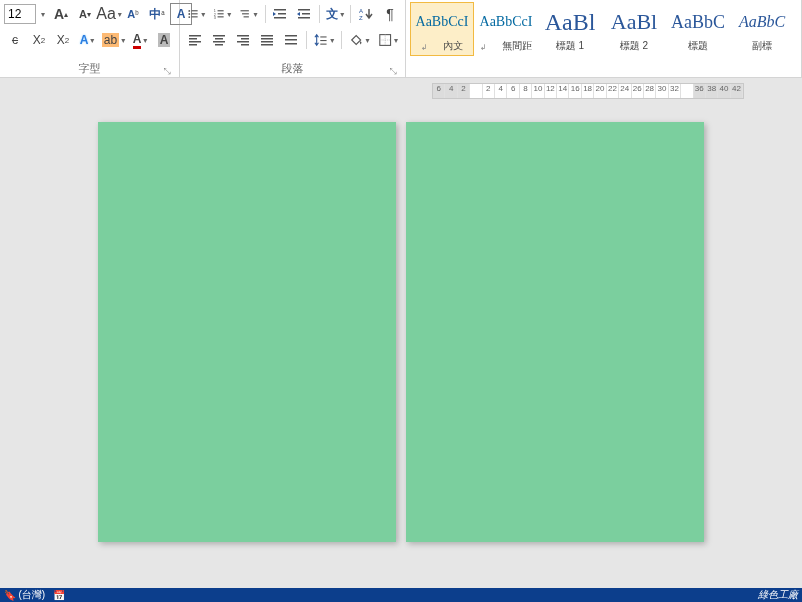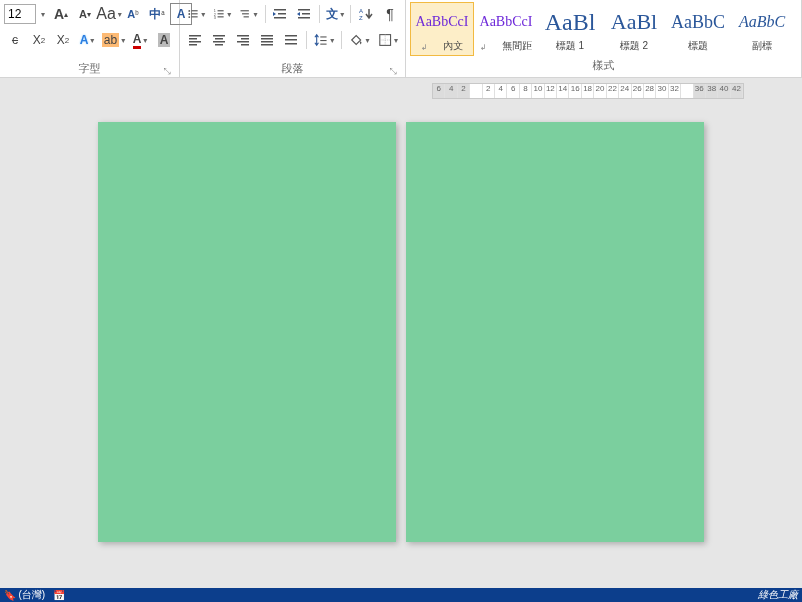--- a/index.html
+++ b/index.html
@@ -64,21 +64,21 @@
 .styles-row { display: flex; height: 56px; overflow: hidden; }
 .style-item {
   width: 64px; height: 54px;
   border: 1px solid transparent;
   display: flex; flex-direction: column;
   align-items: center; justify-content: center;
   cursor: pointer;
   padding: 2px;
 }
 .style-item.sel { border: 1px solid #f2ba41; background: #fdeec8; }
-.style-prev { font-family: "Times New Roman", serif; color: #6d28d9; flex: 1; display: flex; align-items: center; }
+.style-prev { font-family: "Times New Roman", serif; color: #0369a1; flex: 1; display: flex; align-items: center; }
 .style-name { font-size: 10px; color: #444; display: flex; align-items: center; gap: 16px; }
 .style-name .lk::before { content: "↲"; font-size: 8px; color: #888; }
 
 .workspace {
   position: absolute;
   top: 78px; left: 0; right: 0;
   bottom: 14px;
   background: #e6e6e6;
   overflow: hidden;
 }
@@ -351,23 +351,20 @@
             <span>標題</span>
           </div>
         </div>
         <div class="style-item">
           <div class="style-prev" style="font-size: 16px; font-style: italic; color: rgb(43, 87, 154);">AaBbC</div>
           <div class="style-name">
             <span>副標</span>
           </div>
         </div>
       </div>
-    <div class="group-label">
-      <span>樣式</span>
-    </div>
   </div>
 </div>
 
 <div class="workspace">
   <div id="ruler" class="ruler">
       <div class="seg margin">6</div>
       <div class="seg margin">4</div>
       <div class="seg margin">2</div>
       <div class="seg"></div>
       <div class="seg">2</div>

